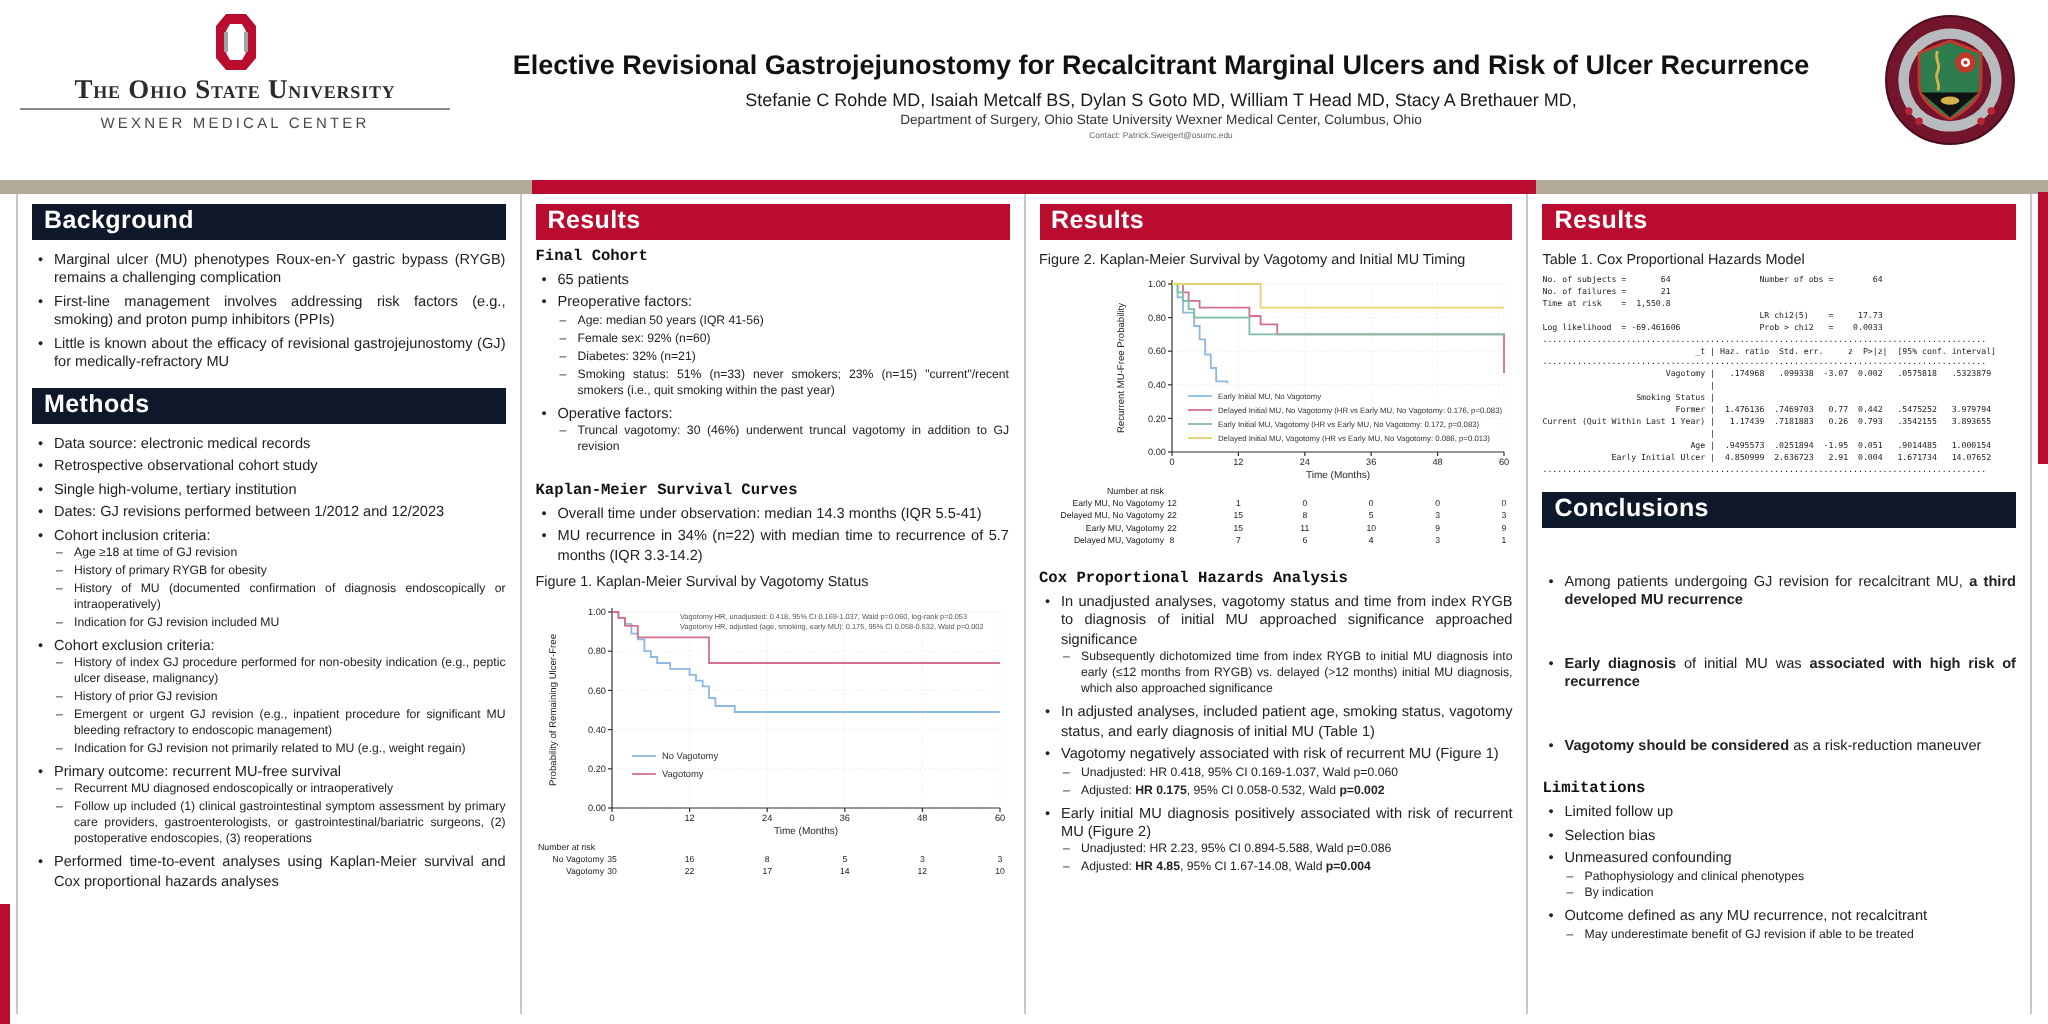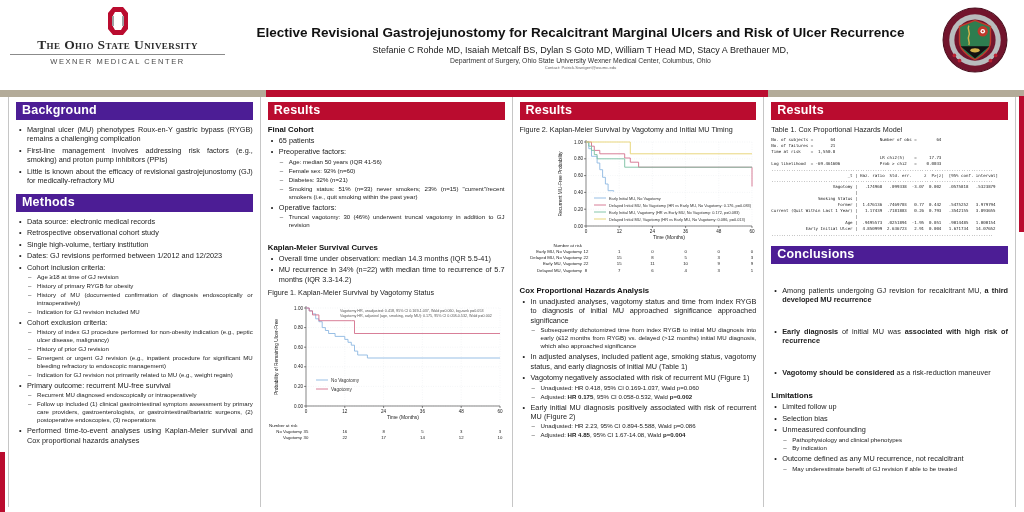--- a/index.html
+++ b/index.html
@@ -22,25 +22,25 @@
   
   .topbar{height:7px;margin:2px 0 0;display:flex;}
   .topbar .seg1{width:26%;background:#b3ab99;}
   .topbar .seg2{width:49%;background:#ba0c2f;}
   .topbar .seg3{width:25%;background:#b3ab99;}
   
   main{display:grid;grid-template-columns:repeat(4,1fr);margin:0 8px;height:410px;
        border-left:1px solid #c6c6c6;overflow:hidden;}
   .col{border-right:1px solid #c6c6c6;padding:5px 7px 4px;overflow:hidden;}
   .hdr{font-size:12.5px;font-weight:bold;color:#fff;padding:1px 6px 3px;margin:0 0 5px;letter-spacing:.2px;}
-  .tan-hdr{background:#4c1d95;}
+  .tan-hdr{background:#0f172a;}
   .red-hdr{background:#ba0c2f;}
   .mt8{margin-top:8px;}
   .mt14{margin-top:14px;}
-  h3{font-size:7.8px;margin:2px 0 2px;color:#111;}
+  h3{font-size:7.8px;margin:2px 0 2px;color:#111;font-family:Liberation Mono, monospace;}
   .figcap{font-size:7.2px;color:#222;margin:4px 0 2px;}
   
   ul.b1{list-style:none;margin:0;padding:0 0 0 11px;}
   ul.b1>li{position:relative;font-size:7.3px;line-height:1.3;margin:2px 0;text-align:justify;}
   ul.b1>li::before{content:"\2022";position:absolute;left:-8px;}
   ul.b2{list-style:none;margin:1px 0 0;padding:0 0 0 10px;}
   ul.b2>li{position:relative;font-size:6.1px;line-height:1.3;margin:1px 0;text-align:justify;}
   ul.b2>li::before{content:"\2013";position:absolute;left:-9px;}
   .conc ul.b1>li{margin:22px 0 9px;}
   

